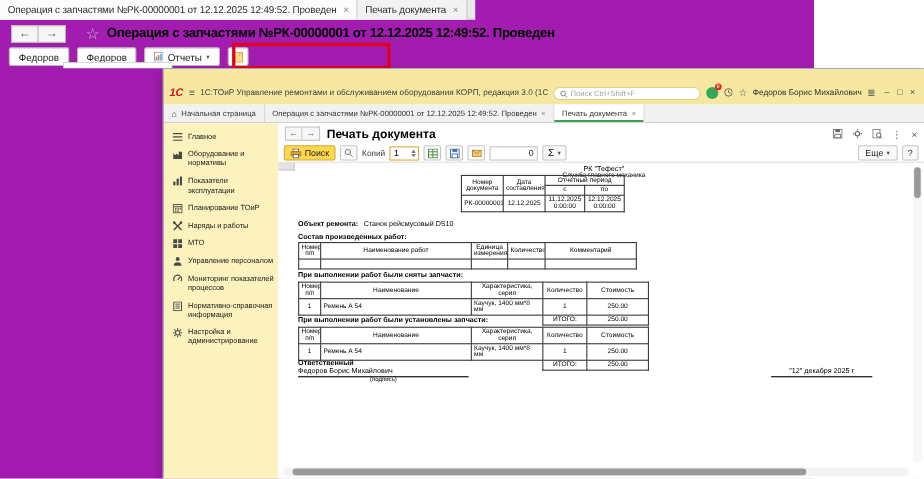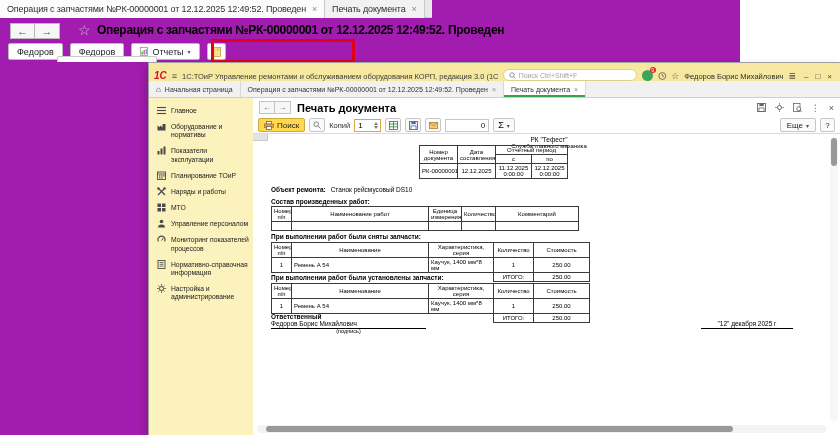--- a/index.html
+++ b/index.html
@@ -19,21 +19,21 @@
   .ov-title{position:absolute;left:97px;top:23px;font-size:12px;letter-spacing:-.3px;font-weight:bold;color:#000;white-space:nowrap}
   .ov-btns{position:absolute;left:8px;top:43px;height:17px;display:flex;gap:7px;align-items:center}
   .obtn{height:17px;display:flex;align-items:center;gap:4px;padding:0 8px;font-size:9px;color:#1d1d1d;background:#fdfdfd;border:1px solid #b9b9b9;border-radius:2px;white-space:nowrap}
   .obtn.yellow{background:#ffd964;border-color:#cbb652}
   .obtn.act{border-color:#9c9c9c}
   .red-box{position:absolute;left:211px;top:39px;width:144px;height:24px;border:3px solid #e2001a;pointer-events:none}
   .ov-cutbox{position:absolute;left:57px;top:56px;width:100px;height:6px;border:1px solid #c9c9c9;border-bottom:none;border-radius:2px 2px 0 0;background:#fff}
 
   
   .win{position:absolute;left:148px;top:62px;width:692px;height:373px;border:1px solid #9f9f9f;border-right:none;border-bottom:none;background:#fff;box-shadow:-3px 3px 8px rgba(0,0,0,.18);display:flex;flex-direction:column}
-  .tbar{height:18px;background:#f6e8a0;display:flex;align-items:flex-end;padding:0 5px;gap:5px;flex:0 0 auto}
+  .tbar{height:18px;background:#f6e8a0;display:flex;align-items:flex-start;padding:16px 5px;gap:5px;flex:0 0 auto}
   .logo{color:#d6121f;font-weight:bold;font-style:italic;font-size:10px}
   .glyph-sm{font-size:9px;color:#4a4a4a}
   .apptitle{font-size:7.5px;color:#3b3b3b;white-space:nowrap;overflow:hidden}
   .search{margin-left:auto;width:134px;height:12px;background:#fff;border:1px solid #e0d18a;border-radius:6px;display:flex;align-items:center;gap:3px;padding:0 5px;flex:0 0 auto}
   .search .ph{font-size:7px;color:#a3a3a3;white-space:nowrap;overflow:hidden}
   .notif{width:11px;height:11px;border-radius:50%;background:#3aa65a;position:relative;flex:0 0 auto}
   .notif .badge{position:absolute;right:-3px;top:-3px;min-width:6px;height:6px;background:#e02b20;border-radius:3px;color:#fff;font-size:5px;line-height:6px;text-align:center;padding:0 1px}
   .user{font-size:7.5px;color:#2e2e2e;white-space:nowrap}
   .winctl{display:flex;gap:7px;align-items:center;margin:0 3px;color:#444;font-size:8px}
 

